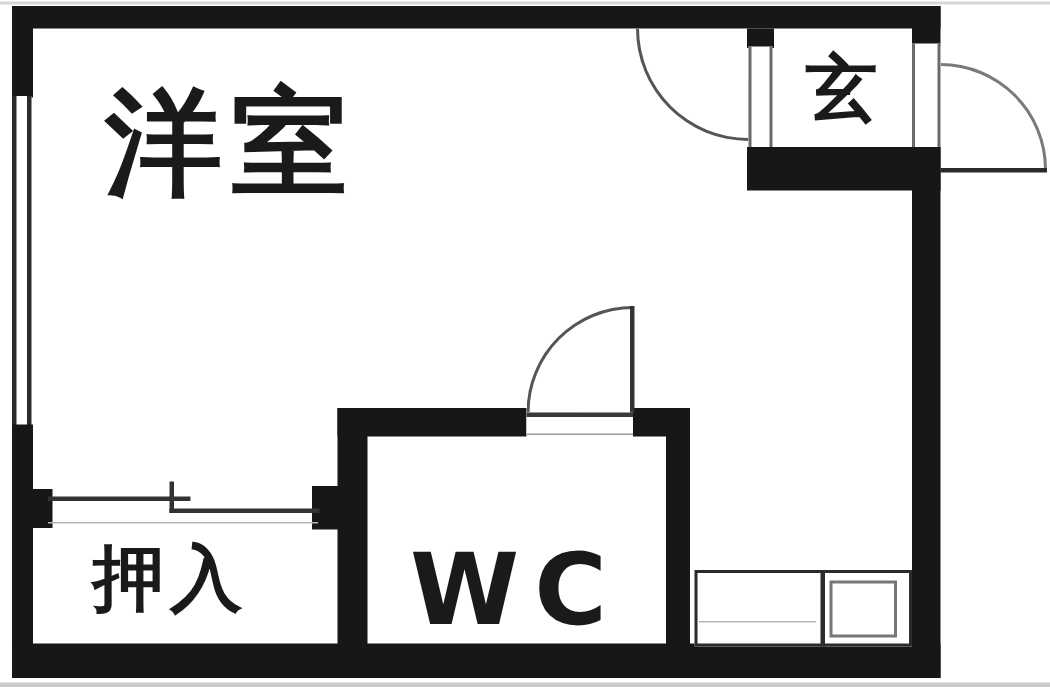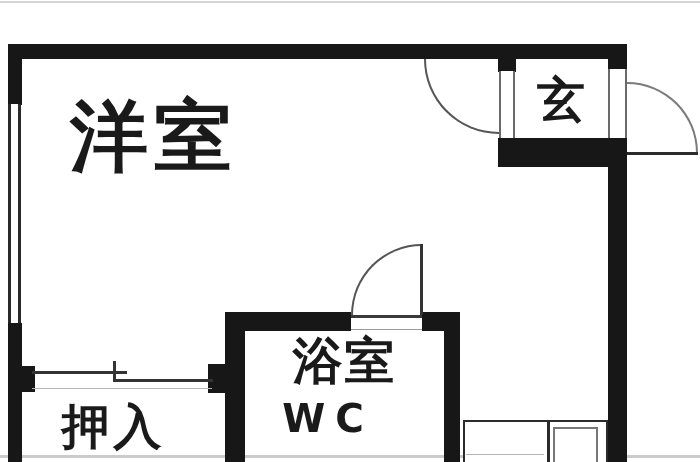--- a/index.html
+++ b/index.html
@@ -3,21 +3,21 @@
 <meta charset="utf-8">
 <style>
   :root{
     --wall:#171717; --line:#555555; --line-light:#888888; --bg:#ffffff; --text:#1a1a1a;
   }
   html,body{margin:0;padding:0;background:#ffffff;}
   #stage{
     position:relative; width:700px; height:462px; background:var(--bg);
     font-family:"DejaVu Sans","Liberation Sans",sans-serif; overflow:hidden;
   }
-  #plan{position:absolute; inset:0; filter:blur(0.4px);margin-top:40px;}
+  #plan{position:absolute; inset:0; filter:blur(0.4px);}
   .wall{position:absolute; background:var(--wall);}
   .thin{position:absolute; background:var(--line);}
   .faint{position:absolute; background:#b5b5b5;}
   .label{
     position:absolute; color:var(--text); font-weight:600; text-align:center;
     white-space:nowrap; line-height:1.05;
   }
   
   .channel-v{position:absolute; background:var(--bg); border-left:2px solid #6a6a6a; border-right:2px solid #6a6a6a; box-sizing:border-box;}
   
@@ -75,16 +75,15 @@
     <div class="faint" style="left:32px;top:348px;width:180px;height:1px;"></div>
 
     <div class="counter" style="left:463px;top:380px;width:145px;height:51px;"></div>
     <div class="thin" style="left:547px;top:380px;width:3px;height:51px;background:#2b2b2b;"></div>
     <div class="sink" style="left:553px;top:387px;width:45px;height:38px;"></div>
     <div class="faint" style="left:466px;top:414px;width:78px;height:1px;"></div>
 
     <div class="label" style="left:70px;top:56px;font-size:78px;letter-spacing:6px;">洋室</div>
     <div class="label" style="left:515px;top:34px;width:92px;font-size:48px;">玄</div>
     <div class="label" style="left:22px;top:361px;width:183px;font-size:48px;letter-spacing:4px;">押入</div>
-    <div class="label" style="left:245px;top:295px;width:199px;font-size:50px;letter-spacing:2px;">浴室</div>
-    <div class="label" style="left:240px;top:359px;width:176px;font-size:39px;letter-spacing:10px;">WC</div>
+    <div class="label" style="left:256px;top:359px;width:176px;font-size:66px;letter-spacing:10px;">WC</div>
   </div>
 </div>
 
 </body></html>

